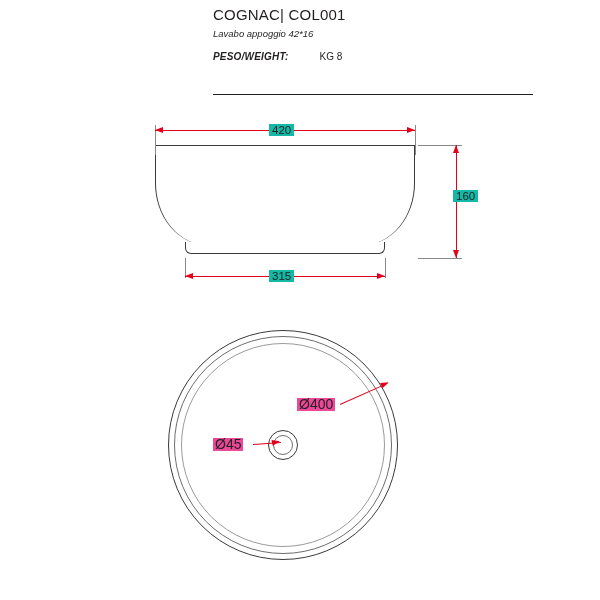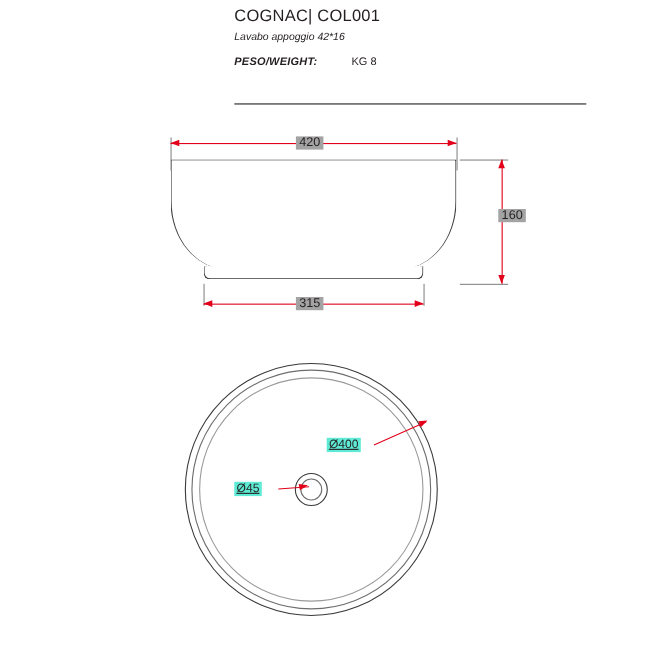--- a/index.html
+++ b/index.html
@@ -89,21 +89,21 @@
   }
   .ext-line-h {
     position: absolute;
     background: #888;
     height: 1px;
   }
   .dim-text {
     position: absolute;
     font-size: 11.5px;
     color: #231f20;
-    background: #a3a3a3;
+    background: #14b8a6;
     padding: 0 3px;
     line-height: 12px;
   }
   .arrow {
     position: absolute;
     width: 0;
     height: 0;
   }
   .arrow-l {
     border-top: 3px solid transparent;
@@ -193,26 +193,25 @@
     border: 1px solid #6d6d6d;
   }
   .leader {
     position: absolute;
     background: #e2001a;
     height: 1px;
     transform-origin: left center;
   }
   .note-text {
     position: absolute;
-    font-size: 11px;
+    font-size: 14px;
     color: #231f20;
     line-height: 13px;
-    background: #5eead4;
+    background: #ec4899;
     padding: 0 2px;
-    text-decoration: underline;
   }
 </style>
 </head>
 <body>
 
 <div class="sheet">
 
   <div class="header">
     <div class="title">COGNAC| COL001</div>
     <div class="subtitle-it">Lavabo appoggio 42*16</div>

